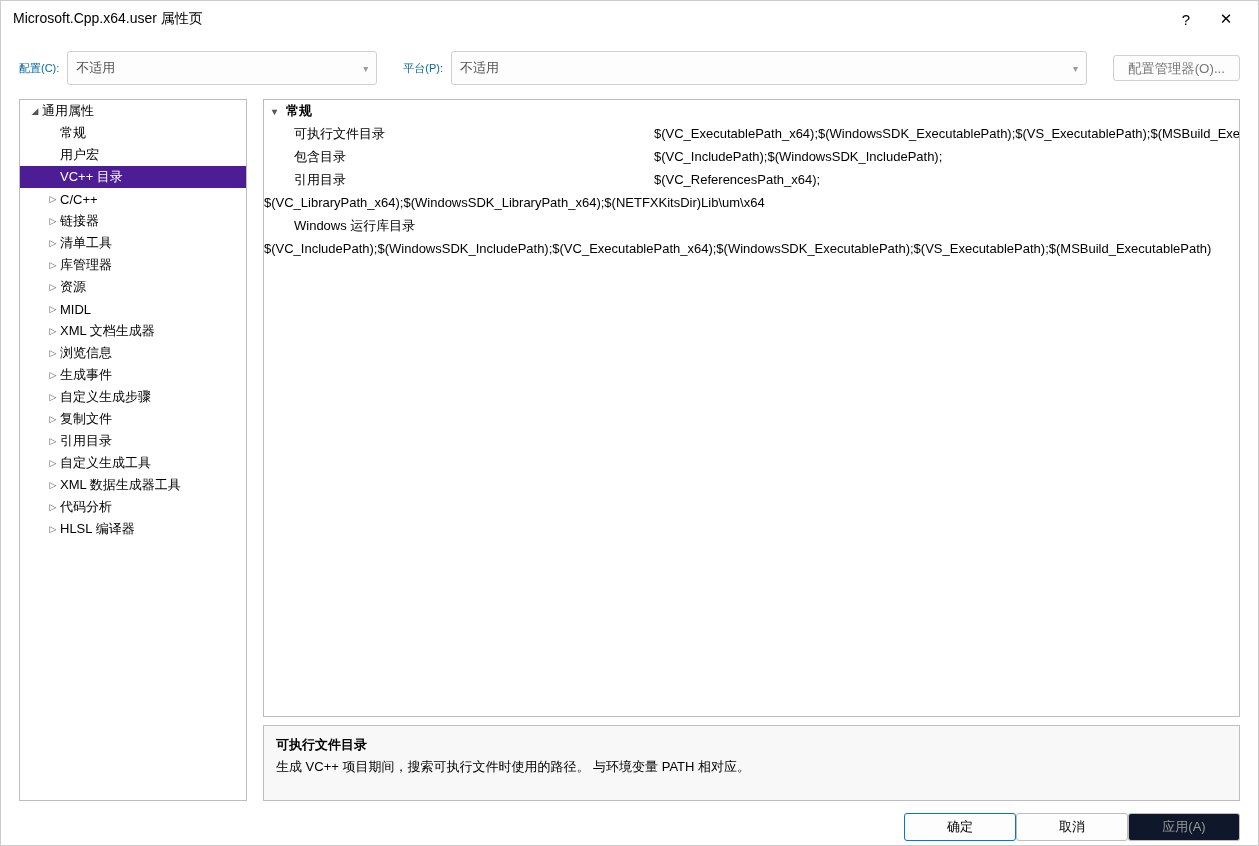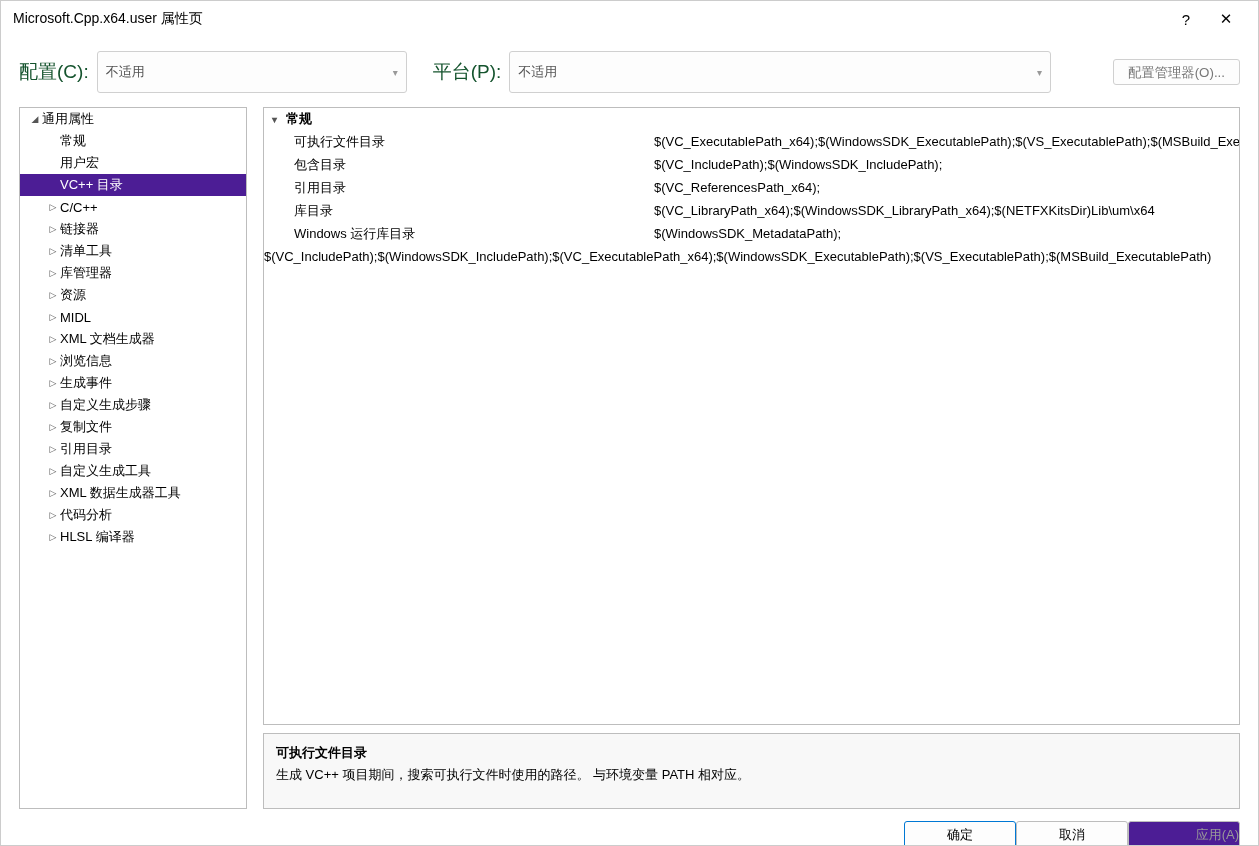--- a/index.html
+++ b/index.html
@@ -30,47 +30,46 @@
       font-size: 15px;
       cursor: pointer;
     }
     .config-bar {
       display: flex;
       align-items: center;
       padding: 14px 18px 14px 18px;
       gap: 8px;
     }
     .config-bar label {
-      color: #14532d;
-      font-size: 19px;
+      color: #0369a1;
+      font-size: 11px;
     }
     .config-bar .combo {
       display: flex;
       align-items: center;
       justify-content: space-between;
       border: 1px solid #d0d0d0;
       background: #fdfdfd;
-      height: 42px;
+      height: 34px;
       padding: 0 8px;
       color: #555;
       border-radius: 3px;
     }
     .config-bar .combo .chev {
       color: #999;
       font-size: 10px;
     }
     .config-bar .mgr-btn {
       border: 1px solid #d0d0d0;
       background: #fdfdfd;
       padding: 4px 14px;
       color: #777;
       height: 26px;
       border-radius: 3px;
       cursor: pointer;
-      margin-left: 36px;
     }
     .main-area {
       display: flex;
       padding: 0 18px;
       gap: 16px;
       height: calc(100% - 36px - 54px - 52px);
     }
     .tree-panel {
       width: 228px;
       border: 1px solid #bdbdbd;
@@ -163,22 +162,21 @@
       border-radius: 3px;
       font-size: 13px;
       font-family: inherit;
       cursor: pointer;
     }
     .footer button.primary {
       border: 1px solid #0078d4;
     }
     .footer button.disabled {
       color: #999;
-      background: #4c1d95;
-      text-align: right;
+      background: #0f172a;
     }
   </style>
 </head>
 <body>
 
 <div class="title-bar">
   <div class="title">Microsoft.Cpp.x64.user 属性页</div>
   <div class="btn">?</div>
   <div class="btn">✕</div>
 </div>
@@ -298,26 +296,24 @@
       </div>
       <div class="prop-row">
         <div class="prop-label">包含目录</div>
         <div class="prop-value">$(VC_IncludePath);$(WindowsSDK_IncludePath);</div>
       </div>
       <div class="prop-row">
         <div class="prop-label">引用目录</div>
         <div class="prop-value">$(VC_ReferencesPath_x64);</div>
       </div>
       <div class="prop-row">
-        <div class="prop-label">库目录</div>
         <div class="prop-value">$(VC_LibraryPath_x64);$(WindowsSDK_LibraryPath_x64);$(NETFXKitsDir)Lib\um\x64</div>
       </div>
       <div class="prop-row">
         <div class="prop-label">Windows 运行库目录</div>
-        <div class="prop-value">$(WindowsSDK_MetadataPath);</div>
       </div>
       <div class="prop-row">
         <div class="prop-value">$(VC_IncludePath);$(WindowsSDK_IncludePath);$(VC_ExecutablePath_x64);$(WindowsSDK_ExecutablePath);$(VS_ExecutablePath);$(MSBuild_ExecutablePath)</div>
       </div>
     </div>
 
     <div class="desc-panel">
       <div class="desc-title">可执行文件目录</div>
       <div>生成 VC++ 项目期间，搜索可执行文件时使用的路径。   与环境变量 PATH 相对应。</div>
     </div>

